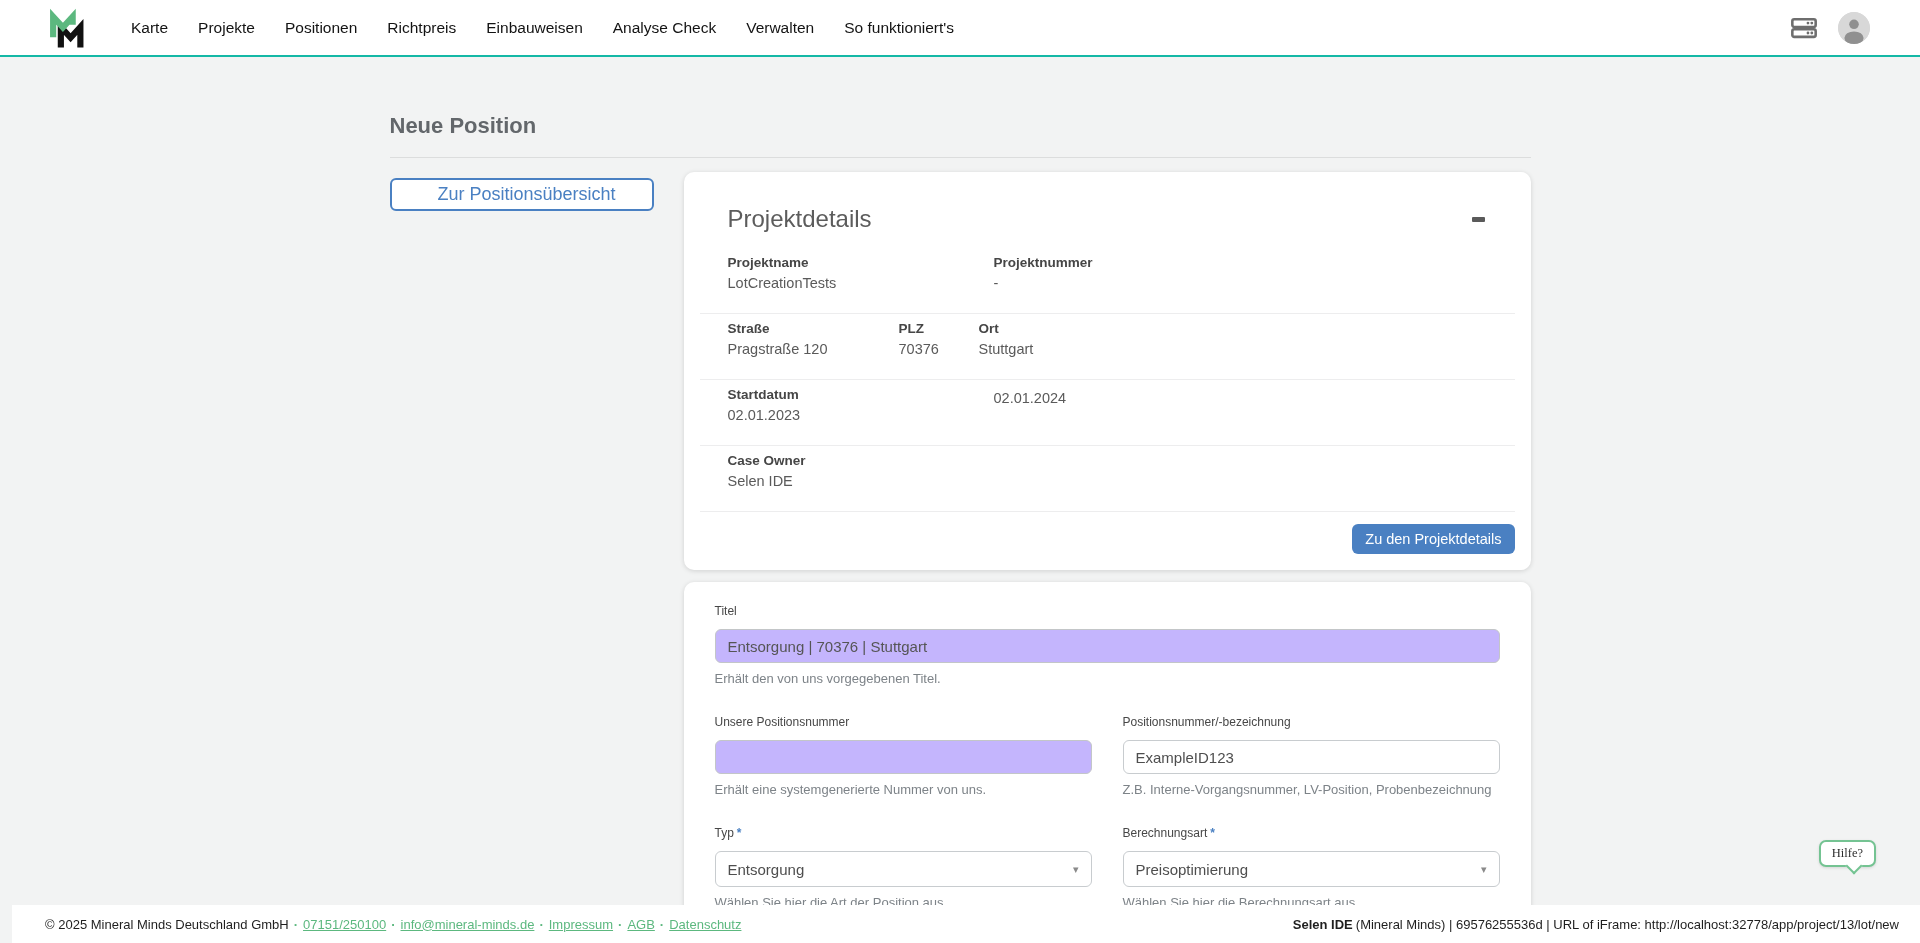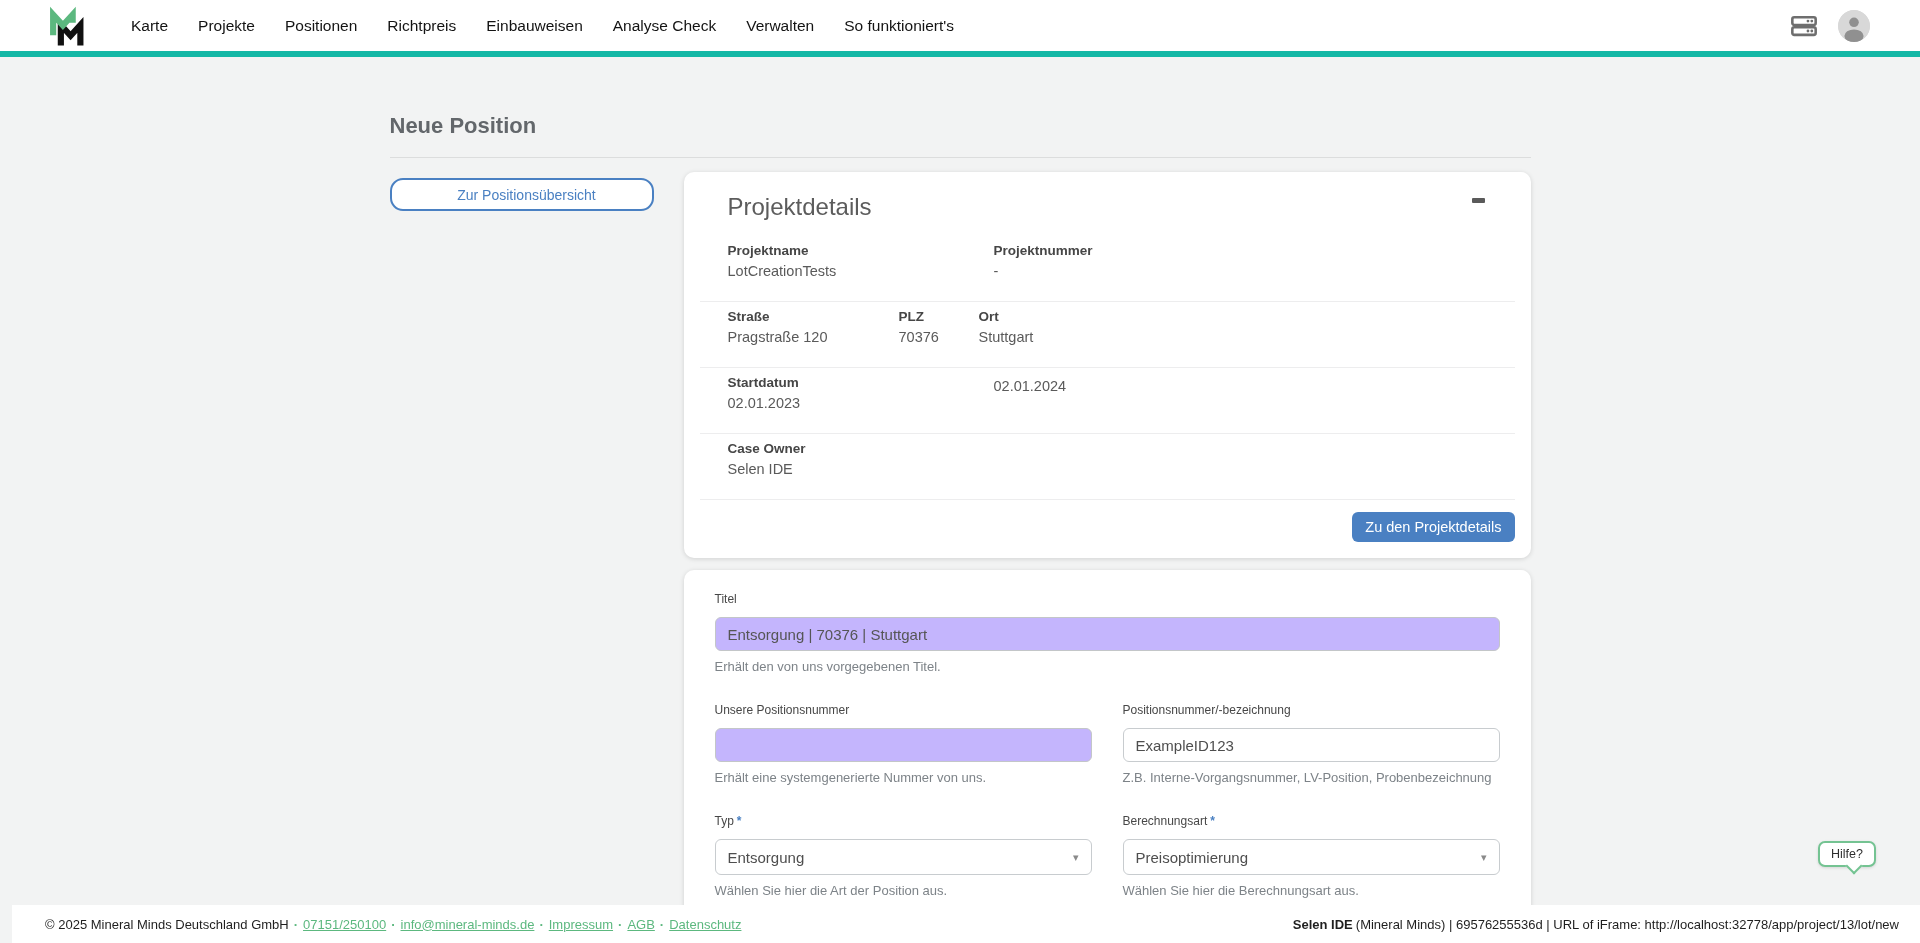--- a/index.html
+++ b/index.html
@@ -12,21 +12,21 @@
   body{
     width:1920px;height:943px;
     background:var(--bg);
     font-family:"Liberation Sans", sans-serif;
     position:relative;
     overflow:hidden;
     color:#4e4e4e;
   }
   
   .topnav{
-    height:57px;background:#fff;border-bottom:6px solid #14b8a6;
+    height:57px;background:#fff;border-bottom:2px solid #14b8a6;
     display:flex;align-items:center;padding:0 50px 0 48px;
   }
   .logo{display:flex;align-items:center;cursor:pointer;margin-top:4px;}
   .nav-items{display:flex;gap:30px;margin-left:46px;}
   .nav-item{
     font-size:15.5px;color:#131313;text-decoration:none;cursor:pointer;
     line-height:57px;white-space:nowrap;
   }
   .nav-right{margin-left:auto;display:flex;align-items:center;gap:20px;}
   .icon-btn{background:none;border:none;padding:0;cursor:pointer;display:flex;align-items:center;}
@@ -34,26 +34,26 @@
   
   .content{height:886px;overflow:hidden;}
   .container{width:1141px;margin:0 auto;}
   h1.page-title{
     margin:56px 0 0;font-size:22px;line-height:26px;font-weight:700;color:#63676b;
   }
   .rule{height:0;border:0;border-top:1px solid #dcdddd;margin:18px 0 0;}
   .layout{display:grid;grid-template-columns:264px 1fr;gap:30px;margin-top:14px;align-items:start;}
   .btn-outline{
     margin-top:6px;width:100%;height:33px;background:#fff;
-    border:2px solid var(--blue);border-radius:13px;color:var(--blue);
-    font-size:14px;font-family:inherit;cursor:pointer;padding-left:16px;
+    border:2px solid var(--blue);border-radius:6px;color:var(--blue);
+    font-size:18px;font-family:inherit;cursor:pointer;padding-left:16px;
   }
   
   .card{background:#fff;border-radius:10px;box-shadow:0 1px 5px rgba(0,0,0,.14);}
-  .card-head{display:flex;justify-content:space-between;padding:20px 44px 14px 44px;}
+  .card-head{display:flex;align-items:center;justify-content:space-between;padding:32px 44px 14px 44px;}
   .card-title{font-size:24px;line-height:30px;font-weight:400;color:#5c5c5c;}
   .collapse-btn{background:none;border:none;padding:6px 2px;cursor:pointer;display:flex;}
   .collapse-glyph{width:13px;height:5px;background:#5a5a5a;border-radius:1px;display:block;}
   .dl-rows{margin:0 16px;}
   .dl-row{border-bottom:1px solid #ededee;padding:6px 0 20px 28px;display:grid;}
   .row-2{grid-template-columns:266px 1fr;}
   .row-3{grid-template-columns:171px 80px 1fr;}
   .row-1{grid-template-columns:1fr;}
   .dt{font-size:13.5px;line-height:17px;font-weight:700;color:#464646;}
   .dd{font-size:14.5px;line-height:19px;color:#5a5a5a;margin-top:3px;}
@@ -89,21 +89,21 @@
   }
   .footer-left{display:flex;align-items:center;gap:5px;white-space:nowrap;}
   .footer .dot{color:var(--green);font-weight:700;}
   .flink{color:var(--green);text-decoration:underline;cursor:pointer;white-space:nowrap;}
   .footer-right{white-space:nowrap;}
   .footer-right b{font-weight:700;margin-right:3px;}
   
   .help-bubble{
     position:absolute;right:44px;bottom:76px;z-index:30;
     background:#fff;border:2px solid #74c392;border-radius:7px;
-    padding:4px 11px;font-size:12.5px;color:#2e2e2e;font-family:Liberation Sans, sans-serif;
+    padding:4px 11px;font-size:12.5px;color:#2e2e2e;font-family:Liberation Serif, serif;
     cursor:pointer;box-shadow:0 1px 3px rgba(0,0,0,.12);
   }
   .help-bubble::after{
     content:"";position:absolute;width:10px;height:10px;background:#fff;
     border-right:2px solid #74c392;border-bottom:2px solid #74c392;
     transform:rotate(45deg);bottom:-7px;right:14px;
   }
 </style>
 </head>
 <body>

